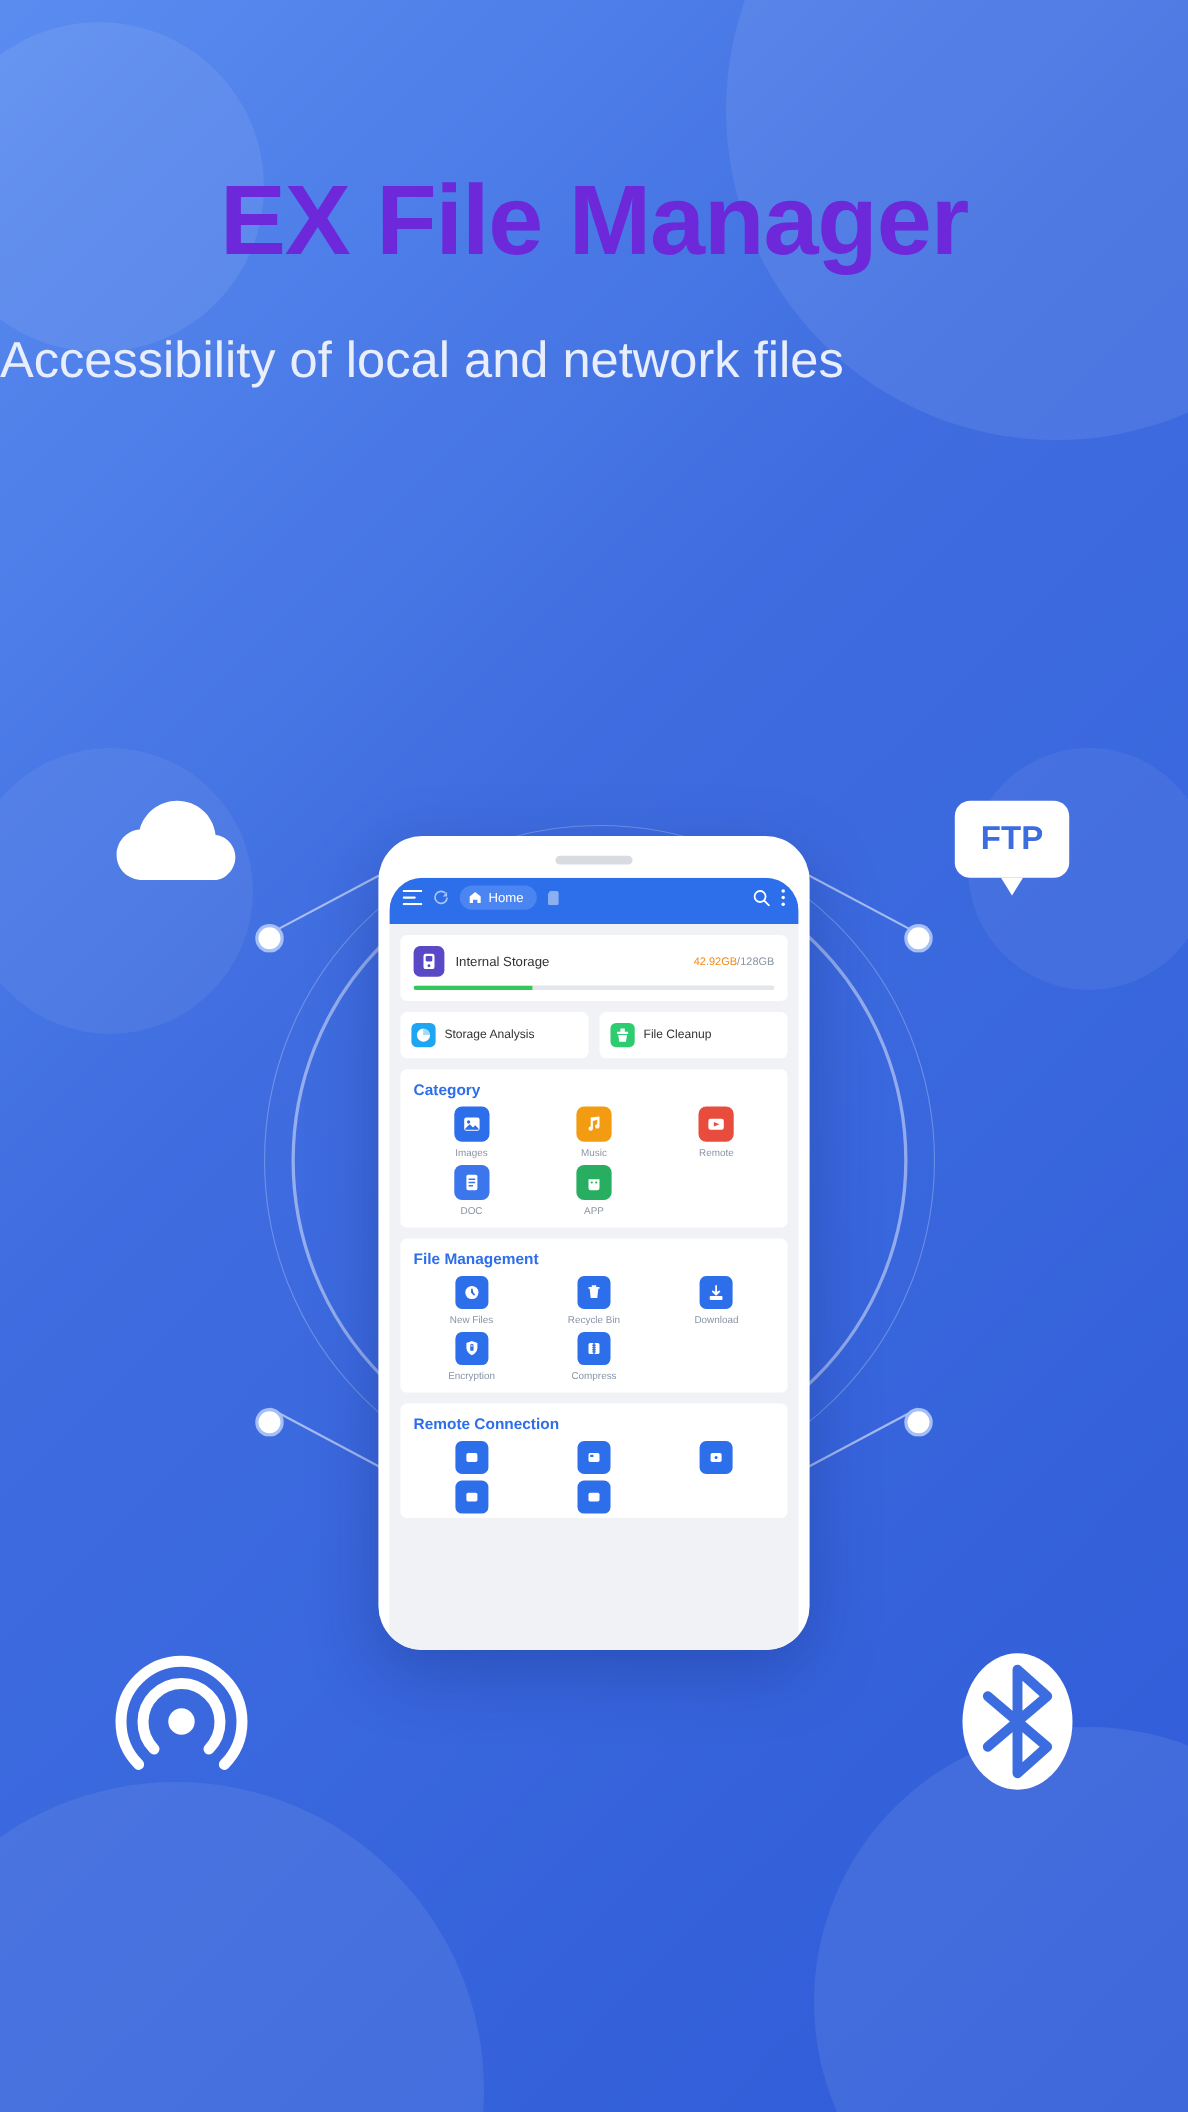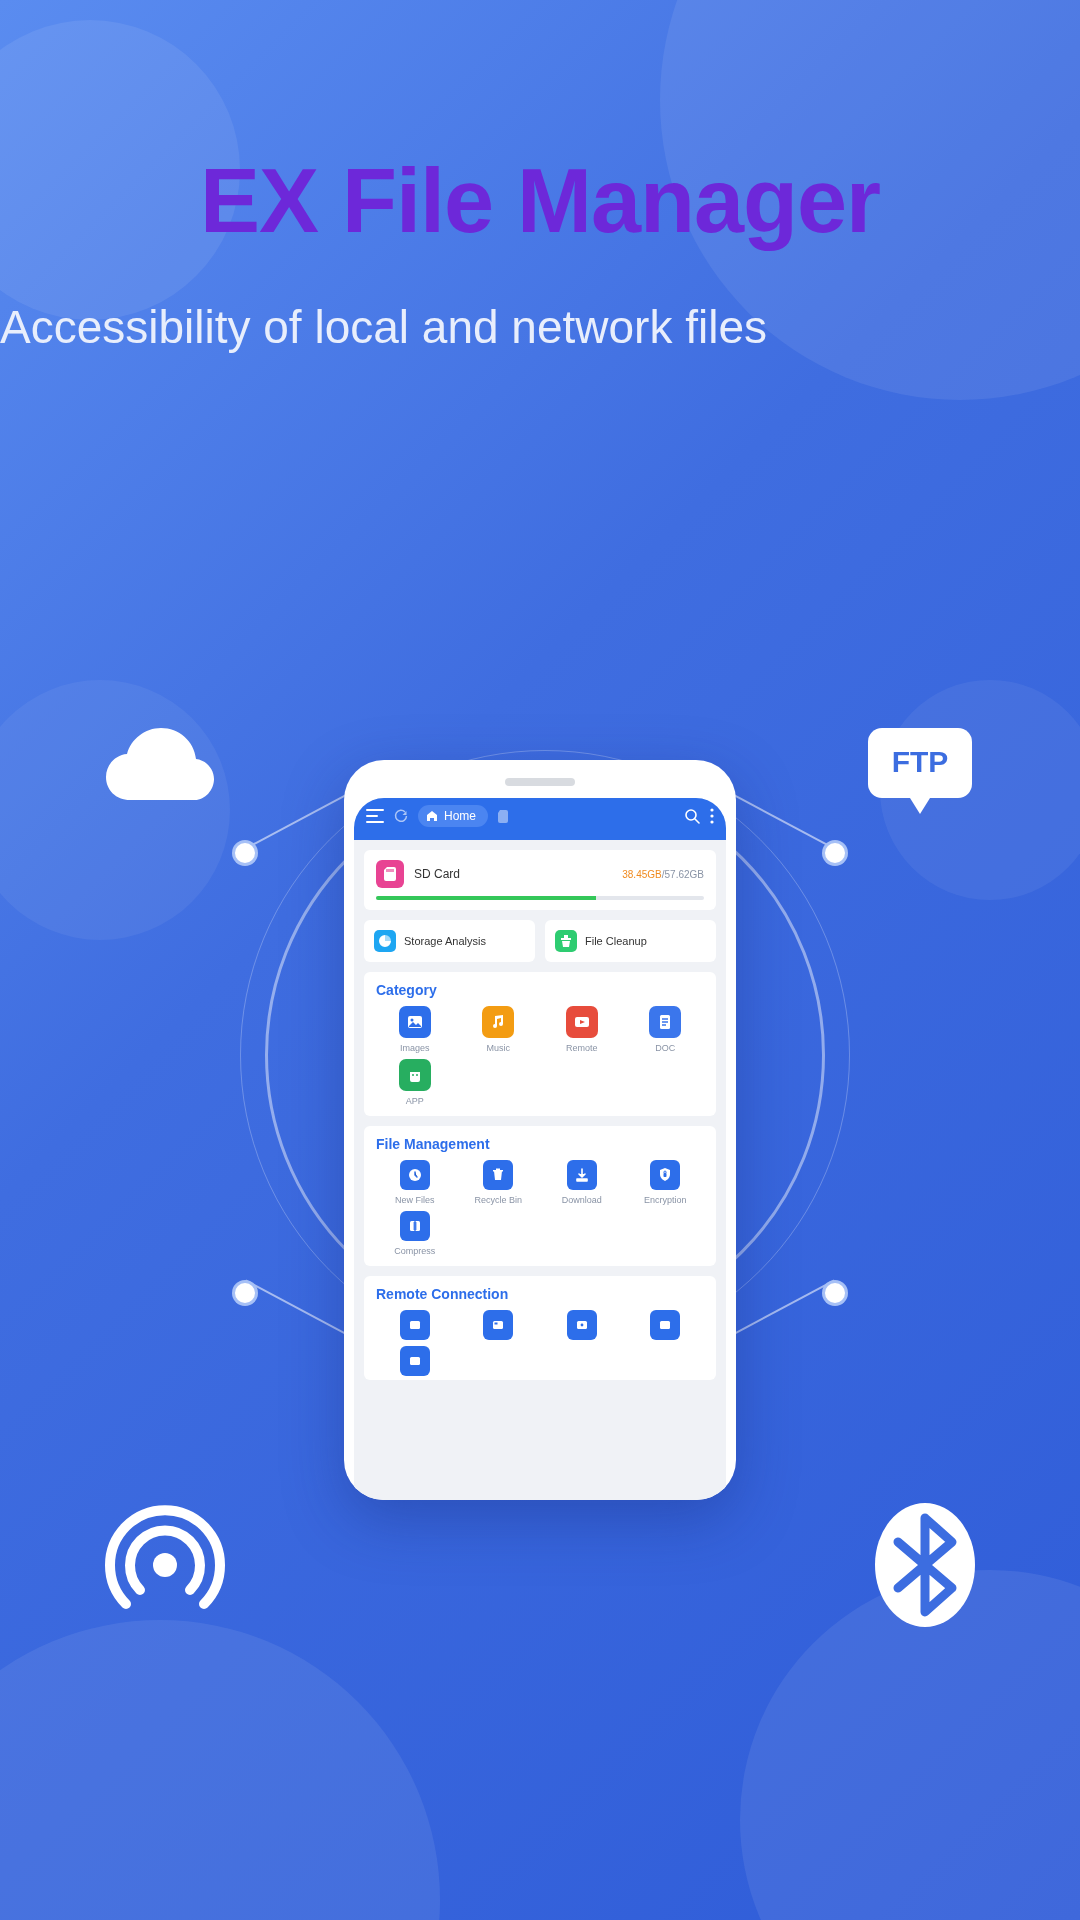--- a/index.html
+++ b/index.html
@@ -176,21 +176,21 @@
     display: flex; align-items: center; gap: 8px;
     padding: 10px;
     font-size: 11px; color: #333;
   }
   .tool-icon { width: 22px; height: 22px; border-radius: 5px; display:flex; align-items:center; justify-content:center; }
 
   .section-title { font-size: 14px; color: #2d6eea; font-weight: 600; margin-bottom: 8px; }
 
   .grid5 {
     display: grid;
-    grid-template-columns: repeat(4, 1fr);
+    grid-template-columns: repeat(3, 1fr);
     gap: 6px;
     text-align: center;
   }
   .grid5 .item { display:flex; flex-direction:column; align-items:center; gap:5px; }
   .app-icon {
     width: 32px; height: 32px; border-radius: 7px;
     display:flex; align-items:center; justify-content:center;
   }
   .app-icon svg { display:block; }
   .item .lbl { font-size: 9px; color: #8a94a6; }
@@ -283,38 +283,39 @@
         </svg>
       <svg width="4" height="16" viewBox="0 0 4 16">
           <circle cx="2" cy="2" r="1.6" fill="#fff"></circle>
           <circle cx="2" cy="8" r="1.6" fill="#fff"></circle>
           <circle cx="2" cy="14" r="1.6" fill="#fff"></circle>
         </svg>
     </div>
 
     <div class="content">
 
-
       <div class="card">
         <div class="storage-row">
-          <div class="storage-icon" style="background:#e84393">
+          <div class="storage-icon" style="background:#5a49c6">
             <svg width="16" height="16" viewBox="0 0 16 16">
-                <path fill="#fff" d="M5 1h7a2 2 0 0 1 2 2v10a2 2 0 0 1-2 2H4a2 2 0 0 1-2-2V4z"></path>
-                <path stroke="#e84393" stroke-width="1.2" d="M5 3v3M7 3v3M9 3v3M11 3v3"></path>
+                <rect x="3" y="1" width="10" height="14" rx="2" fill="#fff"></rect>
+                <rect x="5" y="3" width="6" height="5" rx="1" fill="#5a49c6"></rect>
+                <circle cx="8" cy="12" r="1.3" fill="#5a49c6"></circle>
               </svg>
           </div>
-          <div class="storage-label">SD Card</div>
+          <div class="storage-label">Internal Storage</div>
           <div class="storage-vals">
-            <span class="used">38.45GB</span><span class="total">/<span>57.62GB</span></span>
+            <span class="used">42.92GB</span><span class="total">/<span>128GB</span></span>
           </div>
         </div>
         <div class="progress">
-            <div style="width:67%"></div>
-          </div>
-      </div>
+            <div style="width:33%"></div>
+          </div>
+      </div>
+
 
       <div class="tools-row">
         <div class="tool">
           <div class="tool-icon" style="background:#1ea6f2">
             <svg width="14" height="14" viewBox="0 0 14 14">
                 <path fill="#fff" d="M7 1a6 6 0 1 0 6 6H7z"></path>
                 <path fill="#fff" opacity="0.6" d="M7 1v6h6A6 6 0 0 0 7 1z"></path>
               </svg>
           </div>
           <span>Storage Analysis</span>

